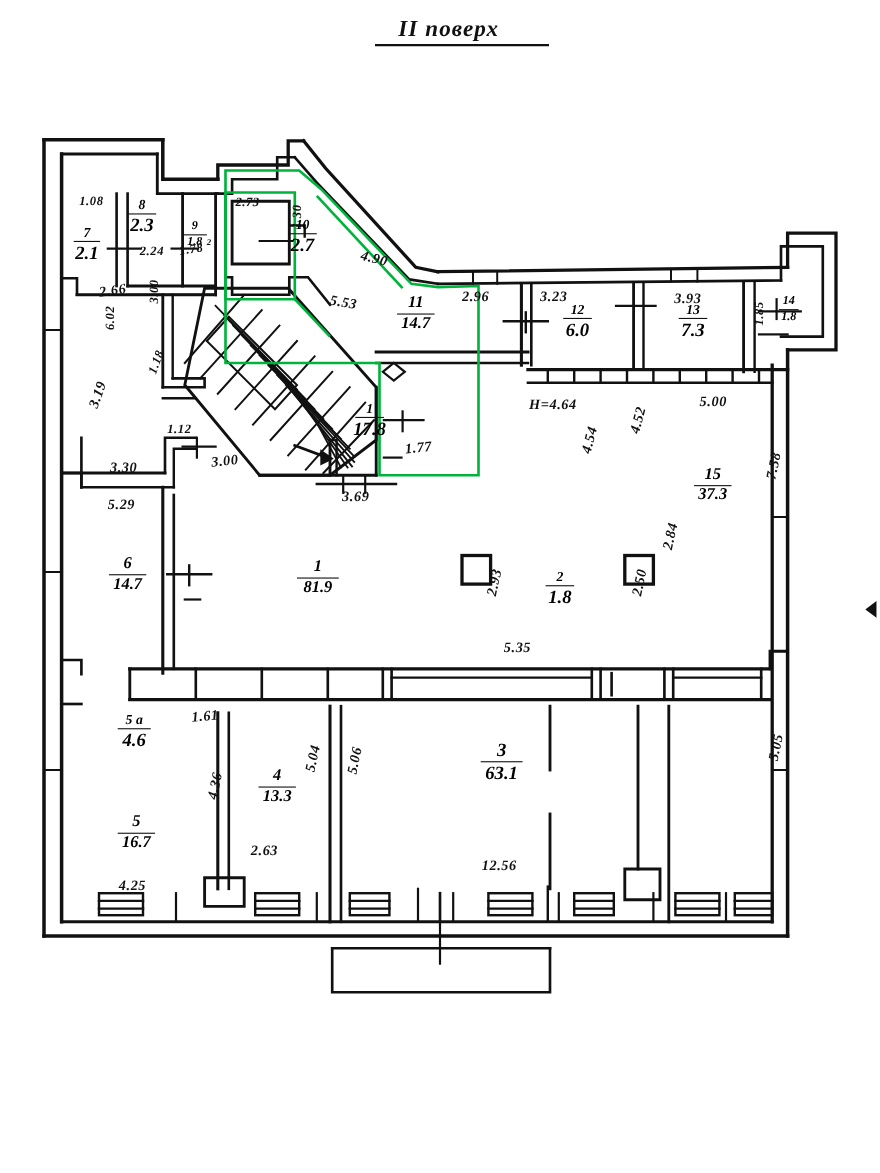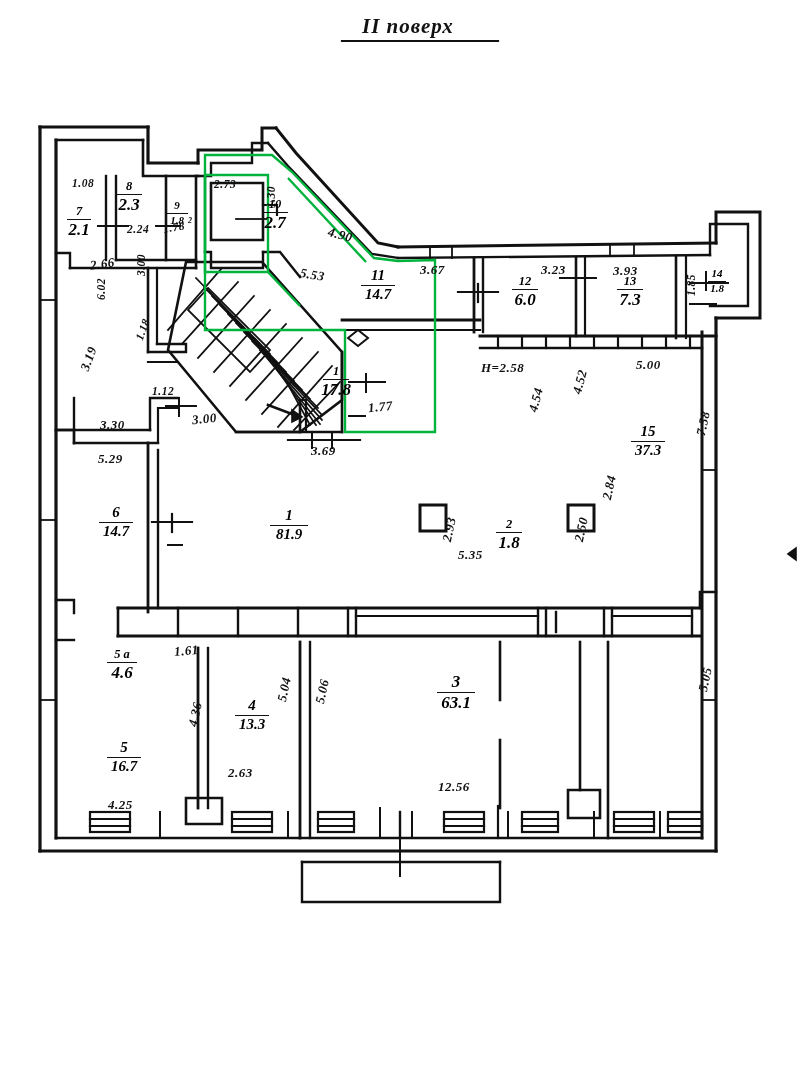--- a/index.html
+++ b/index.html
@@ -410,21 +410,21 @@
       <span class="bar" style="width:34px;"></span>
       <span class="area">13.3</span>
     </div>
 
     <div class="room big" style="left:430px;top:673px;width:52px;">
       <span class="num">3</span>
       <span class="bar" style="width:38px;"></span>
       <span class="area">63.1</span>
     </div>
 
-    <div class="tx dim" style="left:481px;top:361px;">H=2.58</div>
+    <div class="tx dim" style="left:481px;top:361px;">H=4.64</div>
 
     <div class="tx dim-s" style="left:72px;top:178px;">1.08</div>
     <div class="tx dim-s" style="left:127px;top:224px;">2.24</div>
     <div class="tx dim-s" style="left:163px;top:222px;transform:rotate(-9deg);">1.78</div>
     <div class="tx dim-s" style="left:214px;top:179px;">2.73</div>
     <div class="tx dim-s" style="left:266px;top:208px;transform:rotate(-90deg);transform-origin:left top;">1.30</div>
 
     <div class="tx dim" style="left:90px;top:257px;transform:rotate(-8deg);">2.66</div>
     <div class="tx dim-s" style="left:136px;top:276px;transform:rotate(-90deg);transform-origin:left top;">3.00</div>
     <div class="tx dim-s" style="left:96px;top:300px;transform:rotate(-90deg);transform-origin:left top;">6.02</div>
@@ -432,34 +432,34 @@
     <div class="tx dim" style="left:78px;top:368px;transform:rotate(-70deg);transform-origin:left top;">3.19</div>
     <div class="tx dim-s" style="left:152px;top:386px;">1.12</div>
     <div class="tx dim" style="left:100px;top:418px;">3.30</div>
     <div class="tx dim" style="left:98px;top:452px;">5.29</div>
     <div class="tx dim" style="left:192px;top:412px;transform:rotate(-6deg);">3.00</div>
 
     <div class="tx dim" style="left:300px;top:268px;transform:rotate(10deg);">5.53</div>
     <div class="tx dim" style="left:311px;top:444px;">3.69</div>
     <div class="tx dim" style="left:368px;top:400px;transform:rotate(-6deg);">1.77</div>
     <div class="tx dim" style="left:328px;top:228px;transform:rotate(14deg);">4.90</div>
-    <div class="tx dim" style="left:420px;top:263px;">3.67</div>
-    <div class="tx dim" style="left:541px;top:263px;">3.23</div>
+    <div class="tx dim" style="left:420px;top:263px;">2.96</div>
+    <div class="tx dim" style="left:491px;top:263px;">3.23</div>
     <div class="tx dim" style="left:613px;top:264px;">3.93</div>
     <div class="tx dim-s" style="left:686px;top:296px;transform:rotate(-90deg);transform-origin:left top;">1.85</div>
 
     <div class="tx dim" style="left:636px;top:358px;">5.00</div>
     <div class="tx dim" style="left:526px;top:410px;transform:rotate(-75deg);transform-origin:left top;">4.54</div>
     <div class="tx dim" style="left:570px;top:392px;transform:rotate(-75deg);transform-origin:left top;">4.52</div>
     <div class="tx dim" style="left:694px;top:434px;transform:rotate(-78deg);transform-origin:left top;">7.58</div>
 
     <div class="tx dim" style="left:440px;top:540px;transform:rotate(-78deg);transform-origin:left top;">2.93</div>
     <div class="tx dim" style="left:572px;top:540px;transform:rotate(-78deg);transform-origin:left top;">2.50</div>
     <div class="tx dim" style="left:600px;top:498px;transform:rotate(-78deg);transform-origin:left top;">2.84</div>
-    <div class="tx dim" style="left:458px;top:548px;">5.35</div>
+    <div class="tx dim" style="left:458px;top:582px;">5.35</div>
 
     <div class="tx dim" style="left:174px;top:644px;transform:rotate(-5deg);">1.61</div>
     <div class="tx dim" style="left:186px;top:725px;transform:rotate(-78deg);transform-origin:left top;">4.36</div>
     <div class="tx dim" style="left:275px;top:700px;transform:rotate(-78deg);transform-origin:left top;">5.04</div>
     <div class="tx dim" style="left:313px;top:702px;transform:rotate(-78deg);transform-origin:left top;">5.06</div>
     <div class="tx dim" style="left:228px;top:766px;">2.63</div>
     <div class="tx dim" style="left:108px;top:798px;">4.25</div>
     <div class="tx dim" style="left:438px;top:780px;">12.56</div>
     <div class="tx dim" style="left:696px;top:690px;transform:rotate(-78deg);transform-origin:left top;">5.05</div>
 

